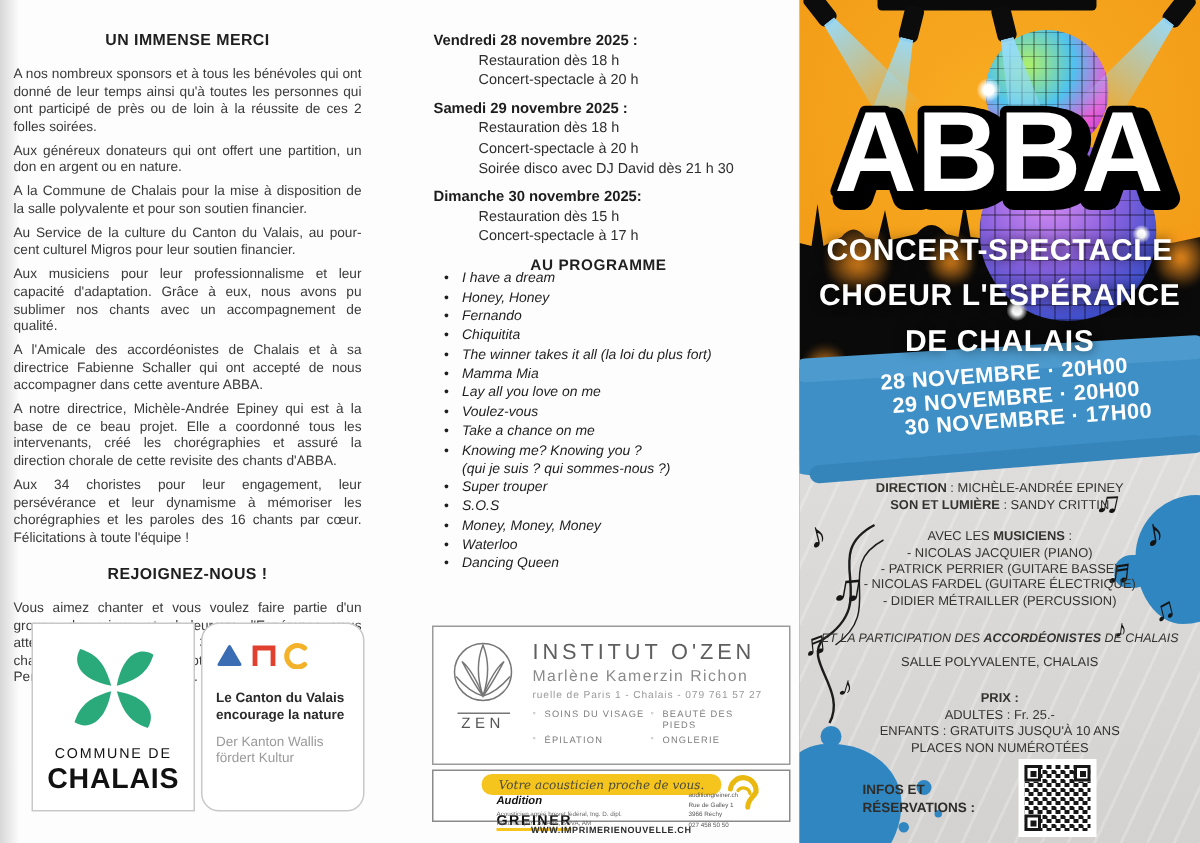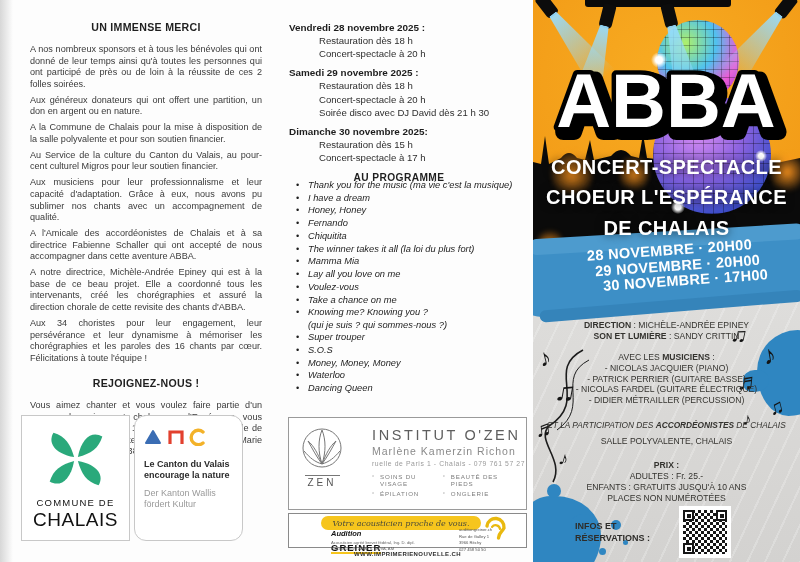--- a/index.html
+++ b/index.html
@@ -1,50 +1,50 @@
 <!DOCTYPE html>
 <html><head>
 <meta charset="utf-8">
 <style>
   html,body{margin:0;padding:0;}
   body{width:800px;height:562px;font-family:"Liberation Sans",sans-serif;background:#ffffff;position:relative;overflow:hidden;}
   .page{position:absolute;inset:0;background:#fdfdfd;}
   .fold-edge{position:absolute;left:0;top:0;width:13px;height:562px;background:linear-gradient(90deg,#d7d7d7,#fdfdfd);}
 
   
-  .col-left{position:absolute;left:30px;top:0;width:232px;color:#3a3a3a;}
+  .col-left{position:absolute;left:9px;top:0;width:232px;color:#3a3a3a;}
   .sec-title{font-size:10.6px;font-weight:700;color:#1f1f1f;text-align:center;letter-spacing:.3px;}
   .t1{margin-top:21px;margin-bottom:11px;}
   .para{font-size:9.1px;line-height:1.27;text-align:justify;margin:0 0 4.5px 0;}
   .t2{margin-top:13px;margin-bottom:11px;}
   .logos{position:absolute;left:21px;top:415px;width:226px;display:flex;gap:4px;}
   .logo-box{width:109px;height:126px;border:1px solid #c8c8c8;background:#fff;box-sizing:border-box;overflow:hidden;}
   .chalais-box{display:flex;flex-direction:column;align-items:center;}
   .chalais-words{margin-top:7px;text-align:center;color:#111;}
   .chalais-l1{font-size:9.5px;letter-spacing:1.2px;font-weight:500;}
-  .chalais-l2{font-size:19px;font-weight:400;letter-spacing:.5px;margin-top:1px;}
+  .chalais-l2{font-size:19px;font-weight:700;letter-spacing:.5px;margin-top:1px;}
   .valais-box{padding:12px 9px;box-sizing:border-box;border-radius:12px;}
   .valais-fr{font-size:9px;font-weight:700;color:#2b2b2b;line-height:1.25;margin-top:9px;}
   .valais-de{font-size:9px;font-weight:500;color:#9a9a9a;line-height:1.25;margin-top:6px;}
 
   
   .sched{position:absolute;left:289px;top:15px;width:236px;color:#2e2e2e;}
   .sched-day{font-size:9.9px;font-weight:700;color:#1d1d1d;margin-top:7px;}
   .sched-items{margin:1px 0 4px 30px;}
   .sched-item{font-size:9.6px;line-height:1.38;}
   .program-title{position:absolute;left:270px;top:172px;width:258px;text-align:center;font-size:10.2px;font-weight:700;color:#1f1f1f;letter-spacing:.4px;}
   .songs{position:absolute;left:296px;top:179px;width:228px;list-style:none;margin:0;padding:0;}
   .songs li{font-size:9.3px;font-style:italic;color:#1e1e1e;line-height:1.37;position:relative;padding-left:12px;}
   .songs li::before{content:"•";position:absolute;left:0;top:0;font-style:normal;}
   .song-sub{font-size:9.3px;font-style:italic;color:#1e1e1e;line-height:1.3;padding-left:12px;}
 
   .ozen{position:absolute;left:288px;top:417px;width:239px;height:93px;border:1px solid #9a9a9a;background:#fff;box-sizing:border-box;display:flex;}
   .ozen-logo{width:66px;display:flex;flex-direction:column;align-items:center;padding-top:9px;}
   .ozen-zen{font-size:10px;letter-spacing:3px;color:#555;border-top:1px solid #777;padding:1px 3px 0 3px;margin-top:2px;}
-  .ozen-body{flex:1;padding-top:9px;margin-left:17px;}
+  .ozen-body{flex:1;padding-top:9px;}
   .ozen-title{font-size:14.5px;letter-spacing:2.6px;color:#5e5e5e;font-weight:400;}
   .ozen-name{font-size:10.5px;letter-spacing:1px;color:#8a8a8a;margin-top:2px;}
   .ozen-addr{font-size:6.8px;letter-spacing:.6px;color:#9a9a9a;margin-top:3px;}
   .ozen-services{display:grid;grid-template-columns:1fr 1fr;margin-top:6px;row-gap:3px;width:92%;}
   .ozen-svc{font-size:6.2px;letter-spacing:.8px;color:#7d7d7d;position:relative;padding-left:8px;}
   .ozen-svc::before{content:"◦";position:absolute;left:0;top:-1px;color:#8a8a8a;}
 
   .greiner{position:absolute;left:288px;top:513px;width:239px;height:35px;border:1px solid #8a8a8a;background:#fff;box-sizing:border-box;}
   .g-banner{position:absolute;left:32px;top:2px;width:160px;height:14px;background:#f6c51d;border-radius:7px;display:flex;align-items:center;justify-content:center;}
   .g-banner span{font-family:"DejaVu Serif",serif;font-style:italic;font-size:8px;color:#4a4a3a;white-space:nowrap;}
@@ -175,21 +175,20 @@
     </div>
     <div class="sched-day">Dimanche 30 novembre 2025:</div>
     <div class="sched-items">
       <div class="sched-item">Restauration dès 15 h</div>
       <div class="sched-item">Concert-spectacle à 17 h</div>
     </div>
   </div>
 
   <div class="program-title">AU PROGRAMME</div>
   <ul class="songs">
-    <li>Thank you for the music (ma vie c'est la musique)</li>
     <li>I have a dream</li>
     <li>Honey, Honey</li>
     <li>Fernando</li>
     <li>Chiquitita</li>
     <li>The winner takes it all (la loi du plus fort)</li>
     <li>Mamma Mia</li>
     <li>Lay all you love on me</li>
     <li>Voulez-vous</li>
     <li>Take a chance on me</li>
     <li>Knowing me? Knowing you ?</li>

